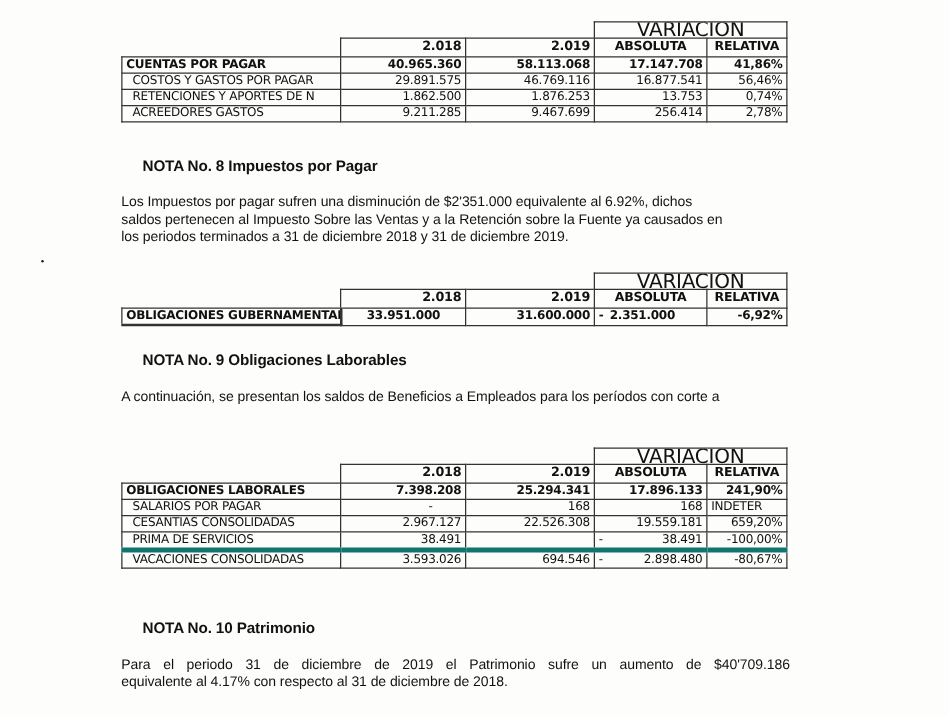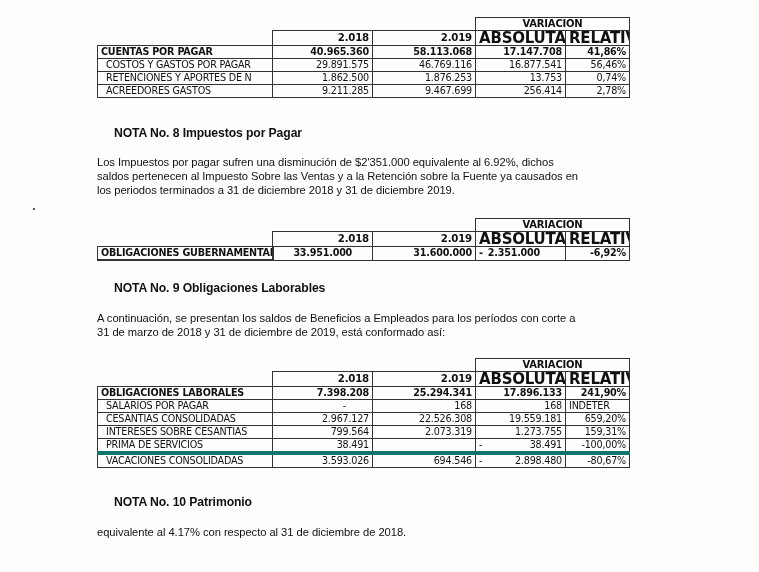--- a/index.html
+++ b/index.html
@@ -26,22 +26,22 @@
       height: 12px;
       line-height: 12px;
       white-space: nowrap;
       overflow: hidden;
     }
     table.fin .c-num { text-align: right; }
     table.fin .bx { border: 1px solid #333; }
     table.fin .bold { font-weight: bold; }
     table.fin .center { text-align: center; }
     table.fin .hdr { font-weight: bold; text-align: right; height: 14px; line-height: 14px; font-size: 10.2px; }
-    table.fin .var-h { font-weight: bold; text-align: center; font-size: 10px; }
-    table.fin .sub-h { font-weight: bold; text-align: center; font-size: 15px; }
+    table.fin .var-h { font-weight: normal; text-align: center; font-size: 16px; }
+    table.fin .sub-h { font-weight: bold; text-align: center; font-size: 10px; }
     table.fin .dash { display: inline-block; float: left; }
     table.fin .blue-bottom { border-bottom: 4px solid #0f766e; }
 
     .heading {
       position: absolute; left: 114px;
       font-weight: bold; font-size: 12.2px;
       letter-spacing: -0.1px;
     }
     .para {
       position: absolute; left: 97px;
@@ -143,21 +143,20 @@
     <td class="bx c-num bold">31.600.000</td>
     <td class="bx c-num bold"><span class="dash">-</span><span style="margin-right:22px">2.351.000</span></td>
     <td class="bx c-num bold">-6,92%</td>
   </tr>
 </tbody>
   </table>
 
 <div class="heading" style="top:281px">NOTA No. 9 Obligaciones Laborables</div>
 <div class="para" style="top:311px">
   <div>A continuación, se presentan los saldos de Beneficios a Empleados para los períodos con corte a</div>
-  <div>31 de marzo de 2018 y 31 de diciembre de 2019, está conformado así:</div>
 </div>
 
 <table class="fin" style="left:97px; top:358px; width:532px;">
   <colgroup>
     <col style="width:175px">
       <col style="width:100px">
       <col style="width:103px">
       <col style="width:90px">
       <col style="width:64px">
   </colgroup>
@@ -190,39 +189,33 @@
     <td class="bx" style="text-align:left">INDETER</td>
   </tr>
   <tr>
     <td class="bx" style="padding-left:8px">CESANTIAS CONSOLIDADAS</td>
     <td class="bx c-num">2.967.127</td>
     <td class="bx c-num">22.526.308</td>
     <td class="bx c-num"><span class="dash"></span><span>19.559.181</span></td>
     <td class="bx c-num">659,20%</td>
   </tr>
   <tr>
-    <td class="bx" style="padding-left:8px">INTERESES SOBRE CESANTIAS</td>
-    <td class="bx c-num">799.564</td>
-    <td class="bx c-num">2.073.319</td>
-    <td class="bx c-num"><span class="dash"></span><span>1.273.755</span></td>
-    <td class="bx c-num">159,31%</td>
-  </tr>
-  <tr>
     <td class="bx blue-bottom" style="padding-left:8px">PRIMA DE SERVICIOS</td>
     <td class="bx c-num blue-bottom">38.491</td>
     <td class="bx c-num blue-bottom"></td>
     <td class="bx c-num blue-bottom"><span class="dash">-</span><span>38.491</span></td>
     <td class="bx c-num blue-bottom">-100,00%</td>
   </tr>
   <tr>
     <td class="bx" style="padding-left:8px">VACACIONES CONSOLIDADAS</td>
     <td class="bx c-num">3.593.026</td>
     <td class="bx c-num">694.546</td>
     <td class="bx c-num"><span class="dash">-</span><span>2.898.480</span></td>
     <td class="bx c-num">-80,67%</td>
   </tr>
 </tbody>
   </table>
 
 <div class="heading" style="top:495px">NOTA No. 10 Patrimonio</div>
 <div class="para" style="top:525px">
+  <div style="text-align:justify; text-align-last:justify; width:535px">Para el periodo 31 de diciembre de 2019 el Patrimonio sufre un aumento de $40'709.186</div>
   <div>equivalente al 4.17% con respecto al 31 de diciembre de 2018.</div>
 </div>
 
 </body></html>

